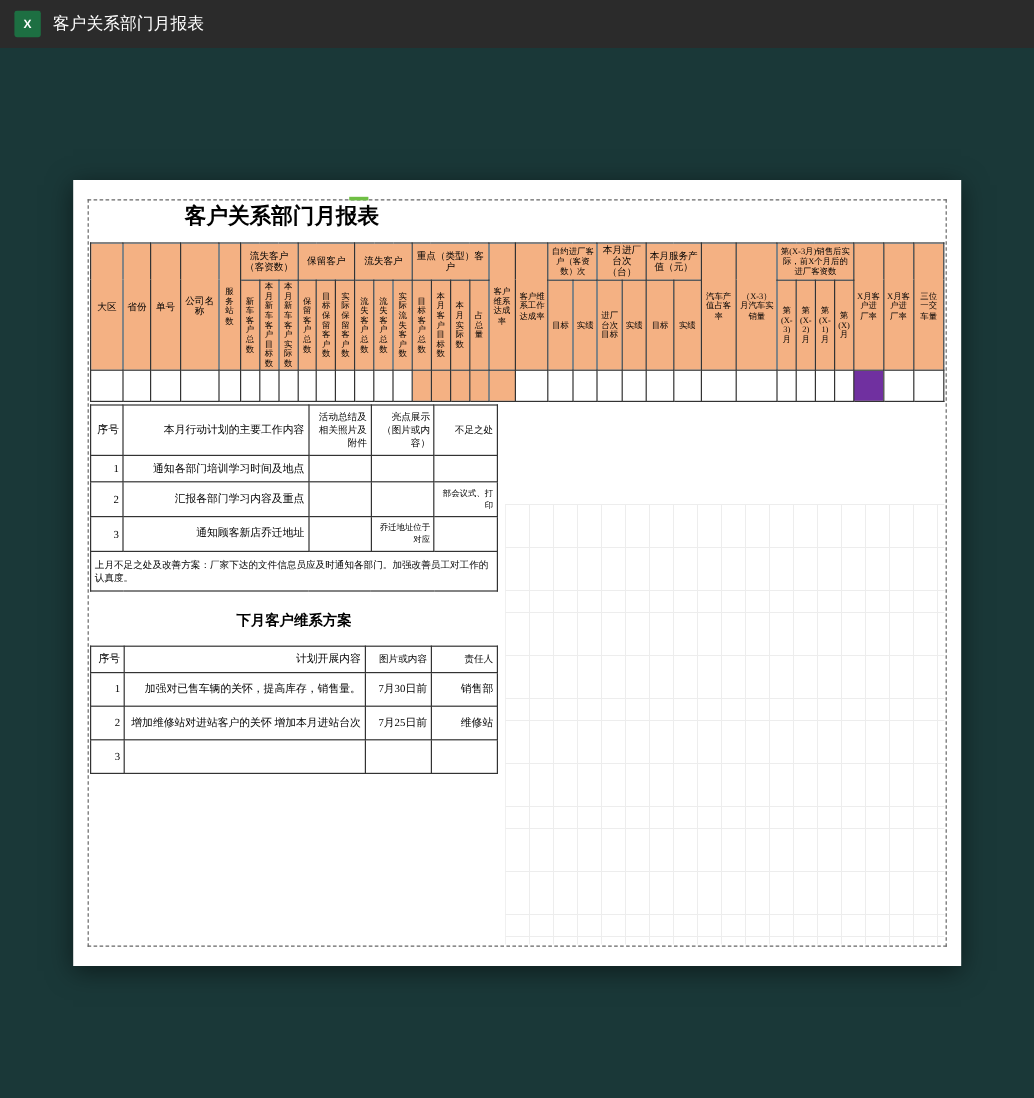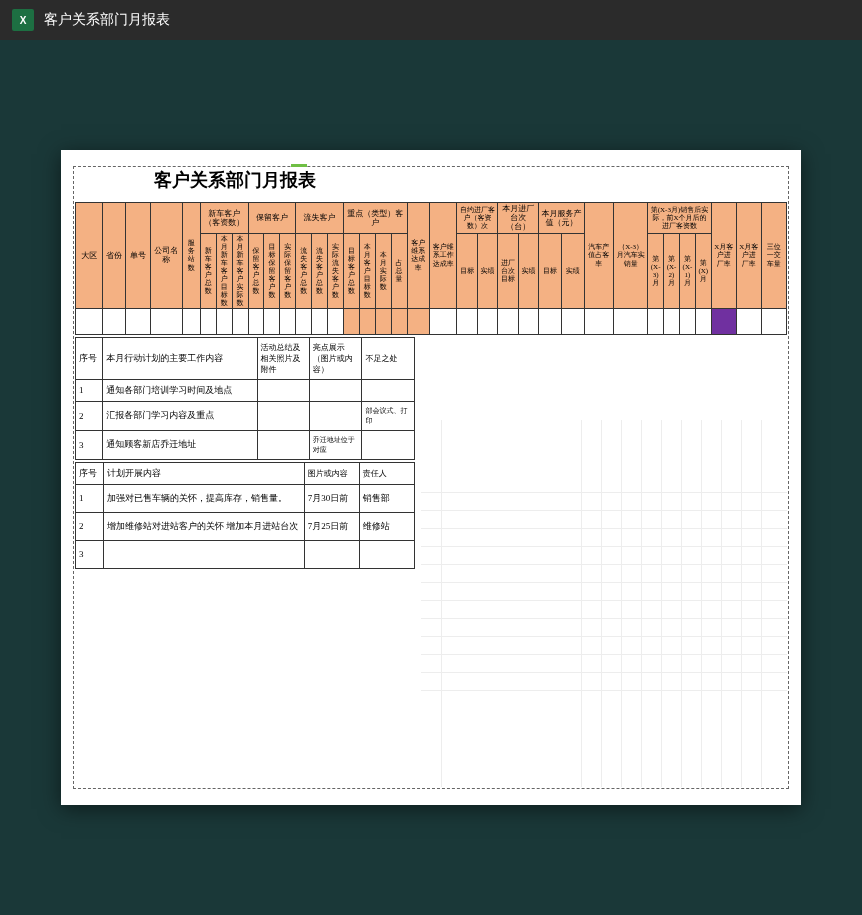--- a/index.html
+++ b/index.html
@@ -13,21 +13,21 @@
 .title-row { text-align: center; font-size: 18px; font-weight: bold; margin: 0 0 10px 60px; width: 200px; font-family: SimSun; }
 .red-note { color: #ff0000; font-size: 10px; font-weight: bold; margin: 4px 0 6px 2px; line-height: 1.3; }
 .spreadsheet { border-collapse: collapse; font-size: 8px; table-layout: fixed; width: 100%; margin-top: 2px; }
 .spreadsheet td, .spreadsheet th { border: 0.5px solid #333; padding: 1px 2px; text-align: center; vertical-align: middle; line-height: 1.15; overflow: hidden; font-family: SimSun; }
 .hdr { background: #f4b183; font-weight: normal; }
 .hdr-small { font-size: 7px; writing-mode: horizontal-tb; }
 .data-row td { height: 26px; }
 .purple { background: #7030a0; }
 .section-title { font-size: 12px; font-weight: bold; text-align: center; padding: 10px 0; }
 .plan-table { border-collapse: collapse; font-size: 9px; margin-top: 2px; width: 340px; }
-.plan-table td { border: 0.5px solid #333; padding: 4px 3px; text-align: left; vertical-align: middle; font-family: SimSun; }
+.plan-table td { border: 0.5px solid #333; padding: 4px 3px; text-align: right; vertical-align: middle; font-family: SimSun; }
 .plan-table .wide { width: 165px; }
 .plan-table .num { width: 28px; }
 .plan-table .sm { width: 55px; font-size: 8px; }
 .plan-table .tiny { font-size: 7px; margin-top: 44px; }
 .remark-row td { text-align: left; font-size: 8px; padding: 5px 3px; height: 30px; }
 .sign-row td { border: 0.5px solid #333; font-size: 9px; padding: 8px 3px; }
 .grid-bg { position: absolute; right: 14px; top: 270px; bottom: 18px; left: 360px; background-image: repeating-linear-gradient(to right, #ccc 0, #ccc 0.5px, transparent 0.5px, transparent 20px), repeating-linear-gradient(to bottom, #ccc 0, #ccc 0.5px, transparent 0.5px, transparent 18px); opacity: 0.35; pointer-events: none; }
 .green-tick { position: absolute; top: 14px; left: 230px; width: 16px; height: 3px; background: #6fbf44; }
 </style>
 </head>
@@ -84,21 +84,21 @@
           <col style="width:22px">
           <col style="width:22px">
       </colgroup>
       <tbody>
           <tr>
         <td rowspan="2" class="hdr">大区</td>
         <td rowspan="2" class="hdr">省份</td>
         <td rowspan="2" class="hdr">单号</td>
         <td rowspan="2" class="hdr">公司名称</td>
         <td rowspan="2" class="hdr hdr-small">服务站数</td>
-        <td colspan="3" class="hdr">新车客户（客资数）</td>
+        <td colspan="3" class="hdr">流失客户（客资数）</td>
         <td colspan="3" class="hdr">保留客户</td>
         <td colspan="3" class="hdr">流失客户</td>
         <td colspan="4" class="hdr">重点（类型）客户</td>
         <td rowspan="2" class="hdr hdr-small">客户维系达成率</td>
         <td rowspan="2" class="hdr hdr-small">客户维系工作达成率</td>
         <td colspan="2" class="hdr hdr-small">自约进厂客户（客资数）次</td>
         <td colspan="2" class="hdr">本月进厂台次（台）</td>
         <td colspan="2" class="hdr">本月服务产值（元）</td>
         <td rowspan="2" class="hdr hdr-small">汽车产值占客率</td>
         <td rowspan="2" class="hdr hdr-small">（X-3）月汽车实销量</td>
@@ -195,23 +195,27 @@
             <td class="tiny"></td>
             <td class="tiny">部会议式、打印</td>
           </tr>
       <tr>
             <td>3</td>
             <td>通知顾客新店乔迁地址</td>
             <td></td>
             <td class="tiny">乔迁地址位于对应</td>
             <td class="tiny"></td>
           </tr>
+      <tr class="remark-row">
+            <td colspan="5">上月不足之处及改善方案：厂家下达的文件信息员应及时通知各部门。加强改善员工对工作的认真度。</td>
+          </tr>
     </tbody>
       </table>
 
+    <div class="section-title" style="width:340px;padding-top:16px">下月客户维系方案</div>
     <table class="plan-table">
       <tbody>
           <tr>
         <td class="num">序号</td>
         <td class="wide" style="width:200px">计划开展内容</td>
         <td class="sm">图片或内容</td>
         <td class="sm">责任人</td>
       </tr>
       <tr>
             <td style="height:28px">1</td>

